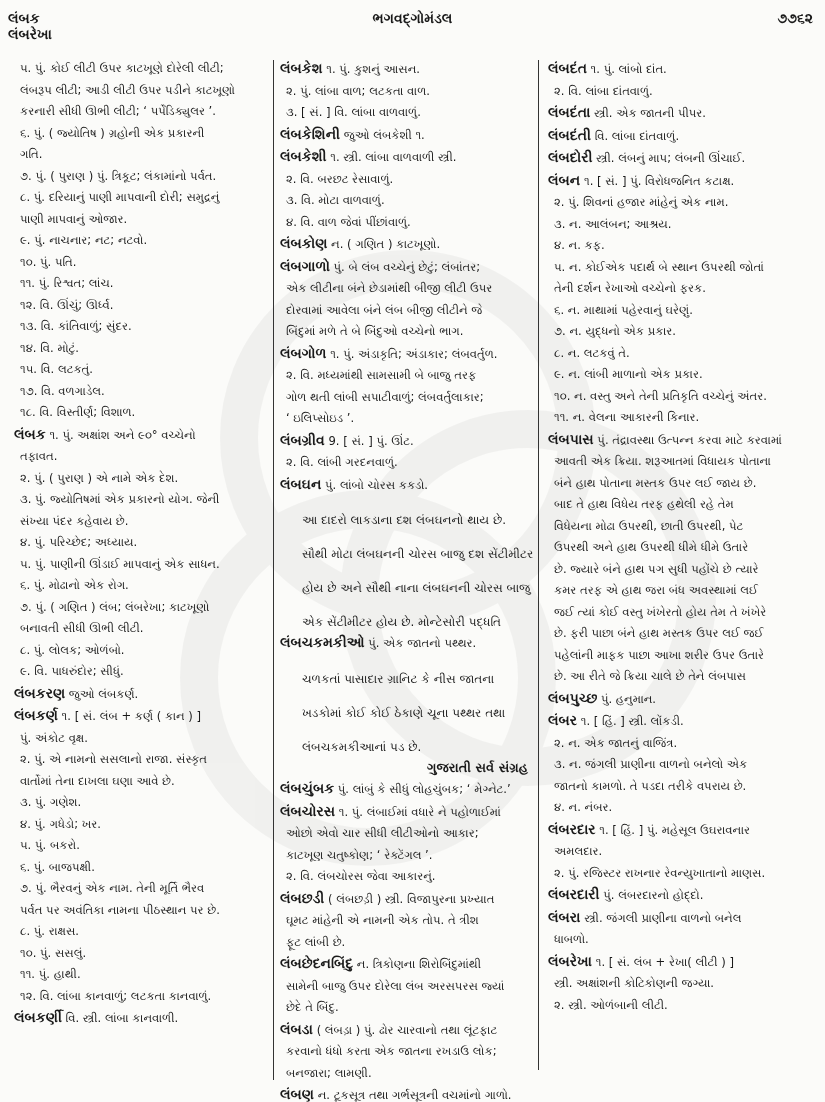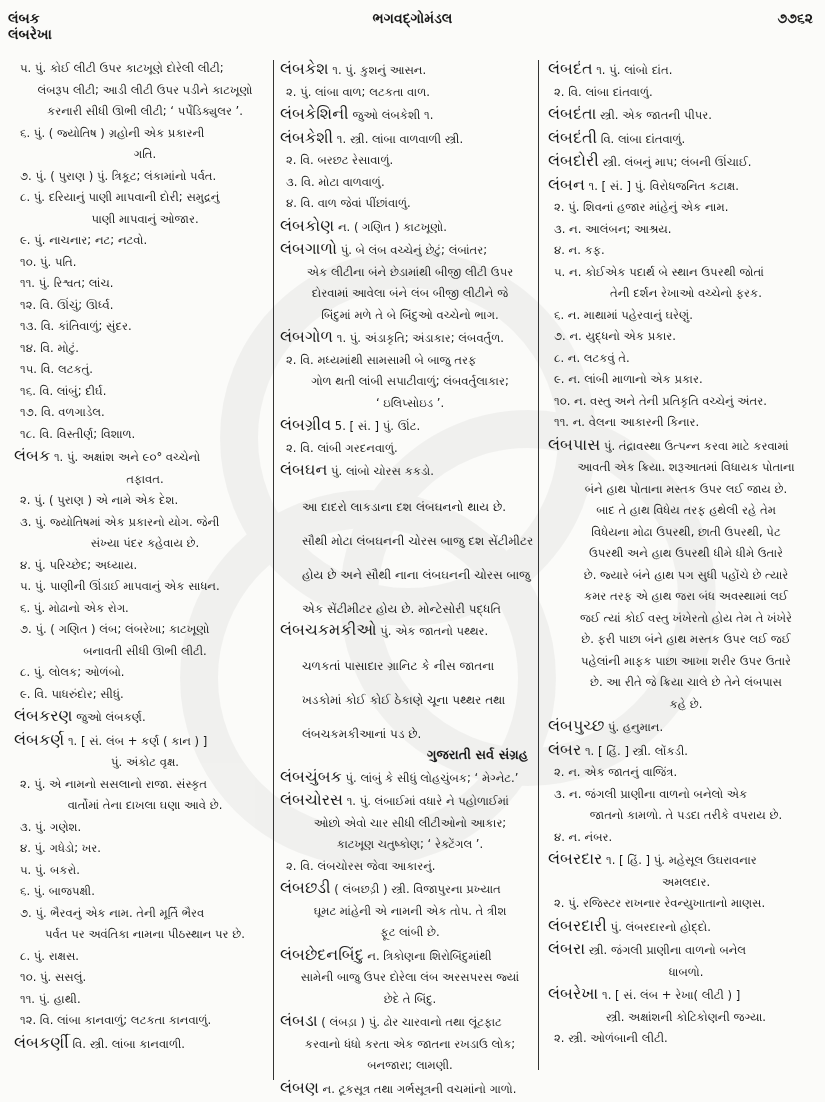--- a/index.html
+++ b/index.html
@@ -32,23 +32,23 @@
     position: absolute; top: 0; height: 1030px;
     font-size: 11.6px; line-height: 21.5px;
   }
   .col1 { left: 14px; width: 256px; }
   .col2 { left: 280px; width: 254px; }
   .col3 { left: 548px; width: 270px; }
   .rule { position: absolute; top: 60px; width: 1px; background: #333; }
   .rule1 { left: 273px; height: 1020px; }
   .rule2 { left: 538px; height: 1010px; }
   .line { white-space: nowrap; overflow: hidden; }
-  .hw { font-weight: normal; font-size: 16px; }
+  .hw { font-weight: bold; font-size: 14px; }
   .sense { padding-left: 6px; }
-  .cont { padding-left: 6px; text-align: center; }
+  .cont { padding-left: 6px; }
   .quote { padding-left: 22px; font-size: 12px; line-height: 20px; margin-top: 14px; }
   .src { text-align: right; font-size: 13px; padding-right: 6px; font-weight: bold; }
 </style>
 </head>
 <body>
 
 <div class="watermark">
   <div style="left:40px;top:0px;width:300px;height:300px;"></div>
   <div style="left:160px;top:160px;width:300px;height:300px;"></div>
   <div style="left:0px;top:240px;width:300px;height:300px;"></div>
@@ -74,21 +74,20 @@
       <div class="line sense">૭. પું. ( પુરાણ ) પું. ત્રિકૂટ; લંકામાંનો પર્વત.</div>
       <div class="line sense">૮. પું. દરિયાનું પાણી માપવાની દોરી; સમુદ્રનું</div>
       <div class="line cont">પાણી માપવાનું ઓજાર.</div>
       <div class="line sense">૯. પું. નાચનાર; નટ; નટવો.</div>
       <div class="line sense">૧૦. પું. પતિ.</div>
       <div class="line sense">૧૧. પું. રિશ્વત; લાંચ.</div>
       <div class="line sense">૧૨. વિ. ઊંચું; ઊર્ધ્વ.</div>
       <div class="line sense">૧૩. વિ. કાંતિવાળું; સુંદર.</div>
       <div class="line sense">૧૪. વિ. મોટું.</div>
       <div class="line sense">૧૫. વિ. લટકતું.</div>
-      <div class="line sense">૧૬. વિ. લાંબું; દીર્ઘ.</div>
       <div class="line sense">૧૭. વિ. વળગાડેલ.</div>
       <div class="line sense">૧૮. વિ. વિસ્તીર્ણ; વિશાળ.</div>
       <div class="line"><span class="hw">લંબક</span><span> ૧. પું. અક્ષાંશ અને ૯૦° વચ્ચેનો</span></div>
       <div class="line cont">તફાવત.</div>
       <div class="line sense">૨. પું. ( પુરાણ ) એ નામે એક દેશ.</div>
       <div class="line sense">૩. પું. જ્યોતિષમાં એક પ્રકારનો યોગ. જેની</div>
       <div class="line cont">સંખ્યા પંદર કહેવાય છે.</div>
       <div class="line sense">૪. પું. પરિચ્છેદ; અધ્યાય.</div>
       <div class="line sense">૫. પું. પાણીની ઊંડાઈ માપવાનું એક સાધન.</div>
       <div class="line sense">૬. પું. મોઢાનો એક રોગ.</div>
@@ -109,35 +108,36 @@
       <div class="line cont">પર્વત પર અવંતિકા નામના પીઠસ્થાન પર છે.</div>
       <div class="line sense">૮. પું. રાક્ષસ.</div>
       <div class="line sense">૧૦. પું. સસલું.</div>
       <div class="line sense">૧૧. પું. હાથી.</div>
       <div class="line sense">૧૨. વિ. લાંબા કાનવાળું; લટકતા કાનવાળું.</div>
       <div class="line"><span class="hw">લંબકર્ણી</span><span> વિ. સ્ત્રી. લાંબા કાનવાળી.</span></div>
     </div>
   <div class="col col2" id="col1">
       <div class="line"><span class="hw">લંબકેશ</span><span> ૧. પું. કુશનું આસન.</span></div>
       <div class="line sense">૨. પું. લાંબા વાળ; લટકતા વાળ.</div>
+      <div class="line sense">૩. [ સં. ] વિ. લાંબા વાળવાળું.</div>
       <div class="line"><span class="hw">લંબકેશિની</span><span> જુઓ લંબકેશી ૧.</span></div>
       <div class="line"><span class="hw">લંબકેશી</span><span> ૧. સ્ત્રી. લાંબા વાળવાળી સ્ત્રી.</span></div>
       <div class="line sense">૨. વિ. બરછટ રેસાવાળું.</div>
       <div class="line sense">૩. વિ. મોટા વાળવાળું.</div>
       <div class="line sense">૪. વિ. વાળ જેવાં પીંછાંવાળું.</div>
       <div class="line"><span class="hw">લંબકોણ</span><span> ન. ( ગણિત ) કાટખૂણો.</span></div>
       <div class="line"><span class="hw">લંબગાળો</span><span> પું. બે લંબ વચ્ચેનું છેટું; લંબાંતર;</span></div>
       <div class="line cont">એક લીટીના બંને છેડામાંથી બીજી લીટી ઉપર</div>
       <div class="line cont">દોરવામાં આવેલા બંને લંબ બીજી લીટીને જે</div>
       <div class="line cont">બિંદુમાં મળે તે બે બિંદુઓ વચ્ચેનો ભાગ.</div>
       <div class="line"><span class="hw">લંબગોળ</span><span> ૧. પું. અંડાકૃતિ; અંડાકાર; લંબવર્તુળ.</span></div>
       <div class="line sense">૨. વિ. મધ્યમાંથી સામસામી બે બાજુ તરફ</div>
       <div class="line cont">ગોળ થતી લાંબી સપાટીવાળું; લંબવર્તુલાકાર;</div>
       <div class="line cont">‘ ઇલિપ્સોઇડ ’.</div>
-      <div class="line"><span class="hw">લંબગ્રીવ</span><span> 5. [ સં. ] પું. ઊંટ.</span></div>
+      <div class="line"><span class="hw">લંબગ્રીવ</span><span> 9. [ સં. ] પું. ઊંટ.</span></div>
       <div class="line sense">૨. વિ. લાંબી ગરદનવાળું.</div>
       <div class="line"><span class="hw">લંબઘન</span><span> પું. લાંબો ચોરસ કકડો.</span></div>
       <div class="line quote">આ દાદરો લાકડાના દશ લંબઘનનો થાય છે.</div>
       <div class="line quote">સૌથી મોટા લંબઘનની ચોરસ બાજુ દશ સેંટીમીટર</div>
       <div class="line quote">હોય છે અને સૌથી નાના લંબઘનની ચોરસ બાજુ</div>
       <div class="line quote">એક સેંટીમીટર હોય છે.       મોન્ટેસોરી પદ્ધતિ</div>
       <div class="line"><span class="hw">લંબચકમકીઓ</span><span> પું. એક જાતનો પથ્થર.</span></div>
       <div class="line quote">ચળકતાં પાસાદાર ગ્રાનિટ કે નીસ જાતના</div>
       <div class="line quote">ખડકોમાં કોઈ કોઈ ઠેકાણે ચૂના પથ્થર તથા</div>
       <div class="line quote">લંબચકમકીઆનાં પડ છે.</div>
@@ -183,21 +183,20 @@
       <div class="line cont">બંને હાથ પોતાના મસ્તક ઉપર લઈ જાય છે.</div>
       <div class="line cont">બાદ તે હાથ વિધેય તરફ હથેલી રહે તેમ</div>
       <div class="line cont">વિધેયના મોઢા ઉપરથી, છાતી ઉપરથી, પેટ</div>
       <div class="line cont">ઉપરથી અને હાથ ઉપરથી ધીમે ધીમે ઉતારે</div>
       <div class="line cont">છે. જ્યારે બંને હાથ પગ સુધી પહોંચે છે ત્યારે</div>
       <div class="line cont">કમર તરફ એ હાથ જરા બંધ અવસ્થામાં લઈ</div>
       <div class="line cont">જઈ ત્યાં કોઈ વસ્તુ ખંખેરતો હોય તેમ તે ખંખેરે</div>
       <div class="line cont">છે. ફરી પાછા બંને હાથ મસ્તક ઉપર લઈ જઈ</div>
       <div class="line cont">પહેલાંની માફક પાછા આખા શરીર ઉપર ઉતારે</div>
       <div class="line cont">છે. આ રીતે જે ક્રિયા ચાલે છે તેને લંબપાસ</div>
-      <div class="line cont">કહે છે.</div>
       <div class="line"><span class="hw">લંબપુચ્છ</span><span> પું. હનુમાન.</span></div>
       <div class="line"><span class="hw">લંબર</span><span> ૧. [ હિં. ] સ્ત્રી. લોંકડી.</span></div>
       <div class="line sense">૨. ન. એક જાતનું વાજિંત્ર.</div>
       <div class="line sense">૩. ન. જંગલી પ્રાણીના વાળનો બનેલો એક</div>
       <div class="line cont">જાતનો કામળો. તે પડદા તરીકે વપરાય છે.</div>
       <div class="line sense">૪. ન. નંબર.</div>
       <div class="line"><span class="hw">લંબરદાર</span><span> ૧. [ હિં. ] પું. મહેસૂલ ઉઘરાવનાર</span></div>
       <div class="line cont">અમલદાર.</div>
       <div class="line sense">૨. પું. રજિસ્ટર રાખનાર રેવન્યુખાતાનો માણસ.</div>
       <div class="line"><span class="hw">લંબરદારી</span><span> પું. લંબરદારનો હોદ્દો.</span></div>

